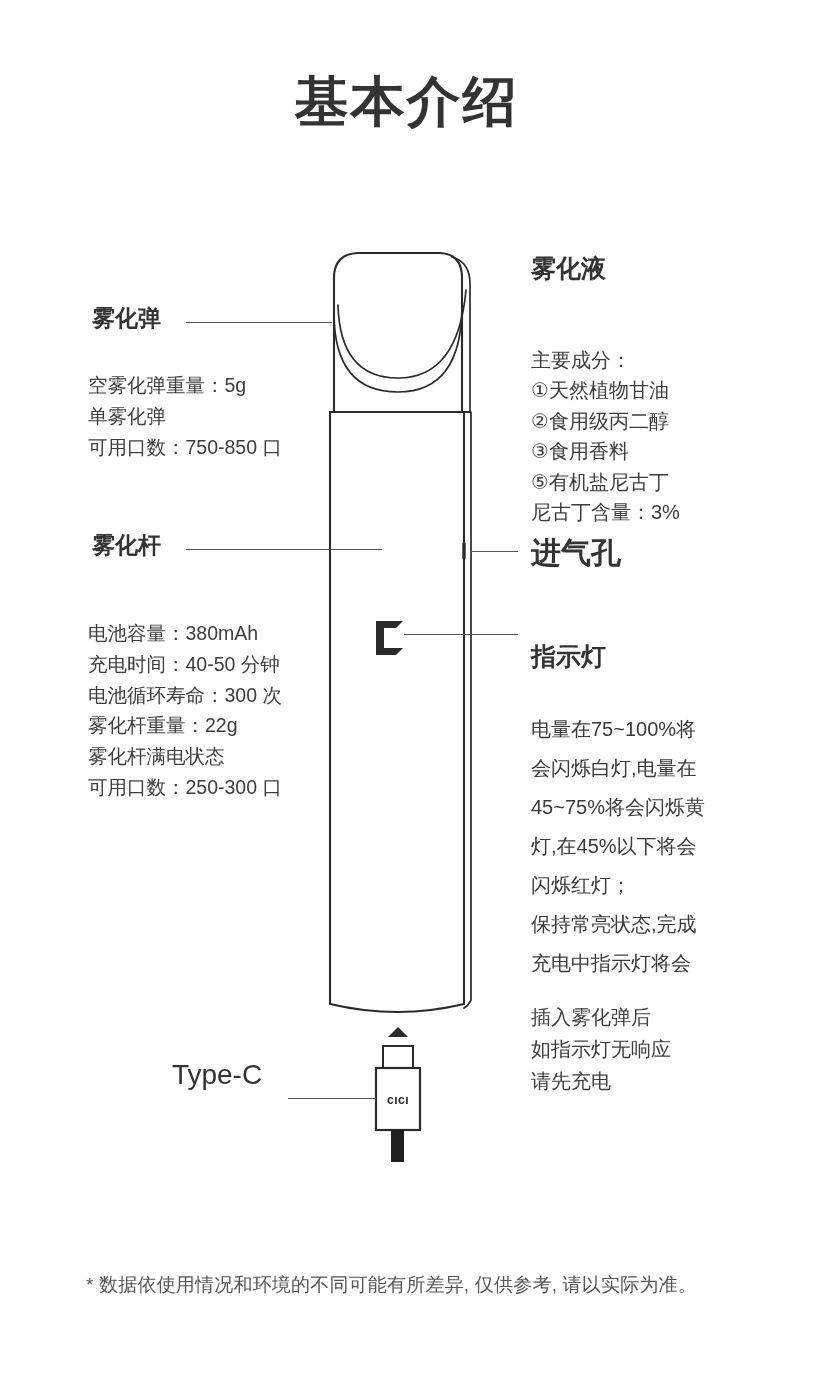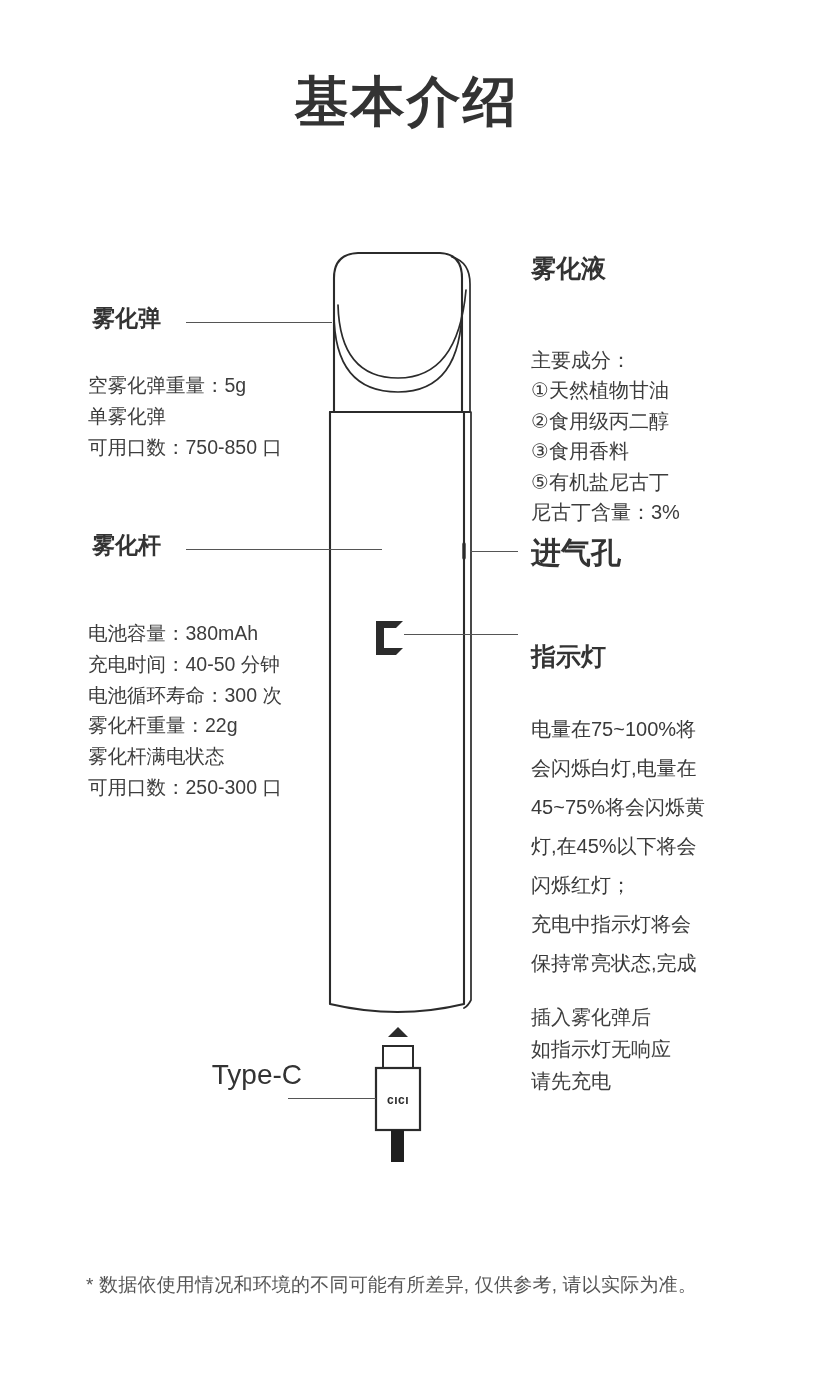--- a/index.html
+++ b/index.html
@@ -80,21 +80,21 @@
     height: 1399px;
     pointer-events: none;
   }
 
   
   #typec-label {
     position: absolute;
     left: 132px;
     top: 1056px;
     width: 170px;
-    text-align: right;
+    text-align: center;
     font-size: 28px;
     font-weight: 500;
     color: #333333;
     line-height: 1.36;
   }
   #typec-label .row { display: block; white-space: nowrap; }
 
   
   #footer-note {
     position: absolute;
@@ -188,22 +188,22 @@
 
   <div class="leader" style="left:404px; top:634px; width:114px;"></div>
   <div class="label-head" style="left:531px; top:617px; font-size:25px;margin-top:24px;">指示灯</div>
 
   <div class="para-block" style="left:531px; top:710px; width:230px;">
     <span class="row">电量在75~100%将</span>
     <span class="row">会闪烁白灯,电量在</span>
     <span class="row">45~75%将会闪烁黄</span>
     <span class="row">灯,在45%以下将会</span>
     <span class="row">闪烁红灯；</span>
+    <span class="row">保持常亮状态,完成</span>
     <span class="row">充电中指示灯将会</span>
-    <span class="row">保持常亮状态,完成</span>
   </div>
 
   <div id="typec-label">
     <span class="row">Type-C</span>
   </div>
   <div class="leader" style="left:288px; top:1098px; width:88px;"></div>
 
   <div class="spec-block" style="left:531px; top:1001px; font-size:20px; line-height:1.6;">
     <span class="row">插入雾化弹后</span>
     <span class="row">如指示灯无响应</span>

